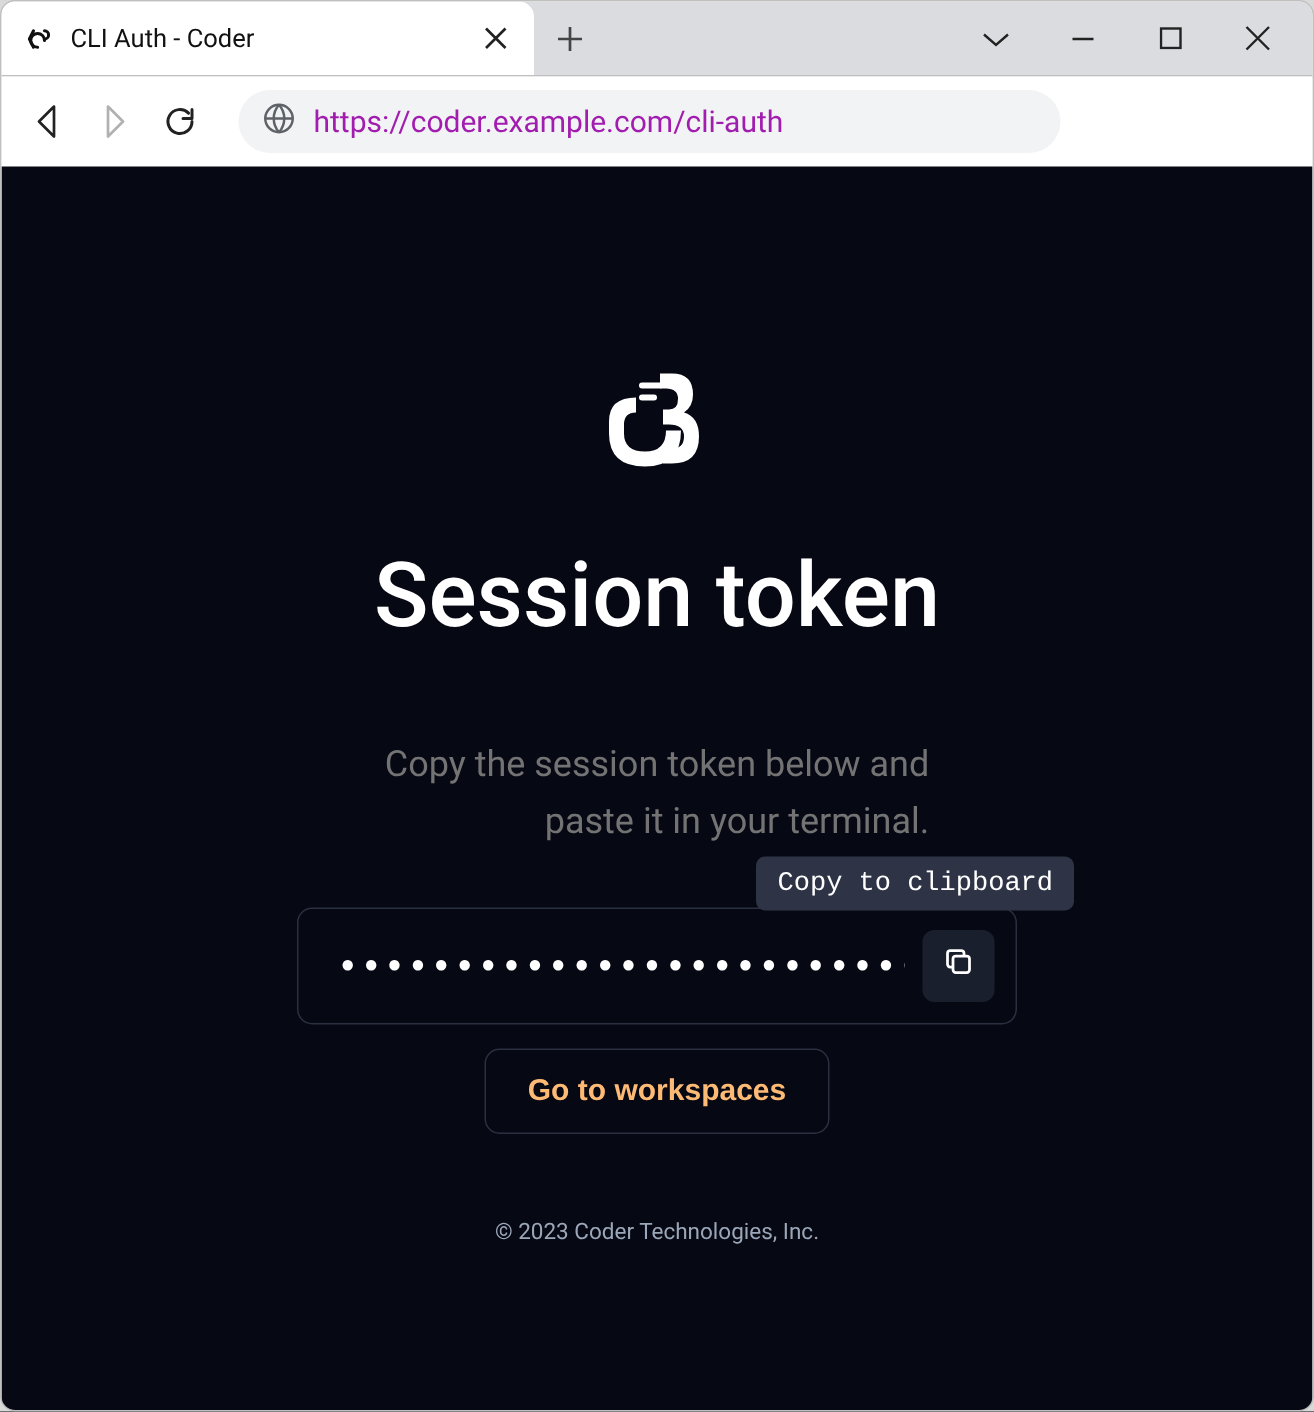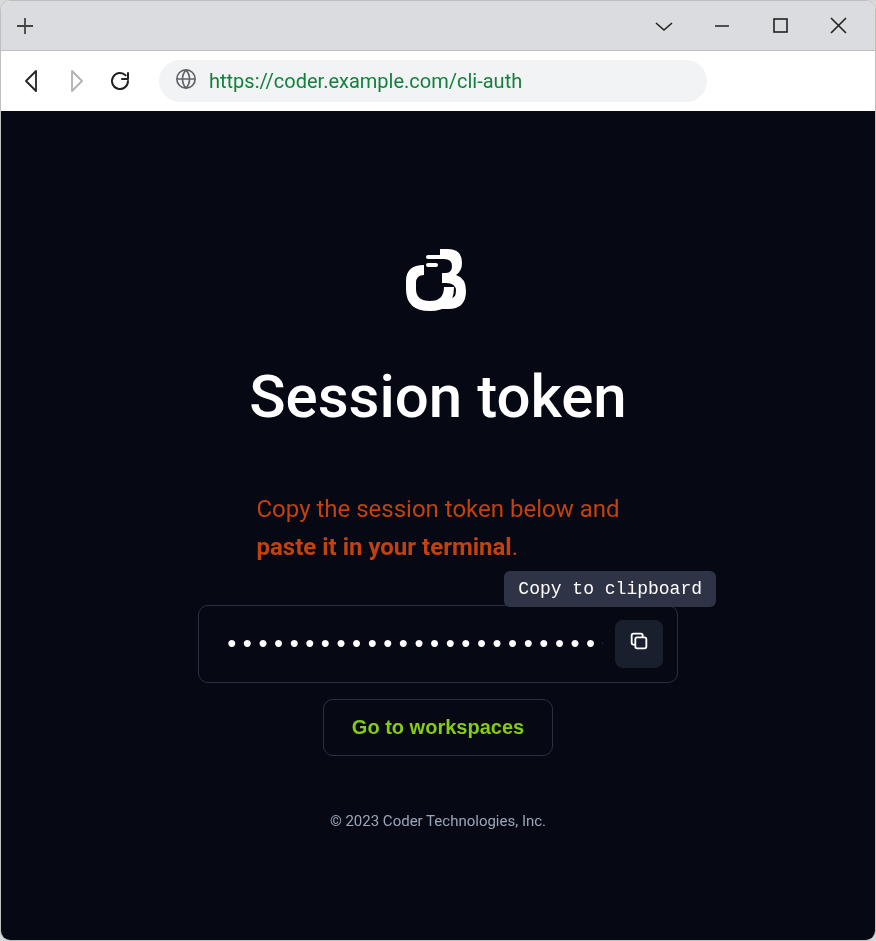--- a/index.html
+++ b/index.html
@@ -113,21 +113,21 @@
       background: #f1f3f4;
       border-radius: 21px;
       display: flex;
       align-items: center;
       padding: 0 16px;
       gap: 12px;
       margin-left: 10px;
     }
     .addressbar-url {
       font-size: 20px;
-      color: #15803d;
+      color: #a21caf;
       white-space: nowrap;
     }
     .content {
       flex: 1;
       background: #060814;
       display: flex;
       flex-direction: column;
       align-items: center;
       padding-top: 130px;
       color: #ffffff;
@@ -138,26 +138,26 @@
       margin-bottom: 40px;
     }
     .heading {
       font-size: 60px;
       font-weight: 500;
       color: #ffffff;
       margin-bottom: 58px;
     }
     .subtext {
       font-size: 24px;
-      color: #c2410c;
-      text-align: left;
+      color: #737373;
+      text-align: right;
       line-height: 1.6;
     }
     .subtext-strong {
-      font-weight: 700;
+      font-weight: 400;
     }
     .subtext-row {
       display: block;
     }
     .token-area {
       position: relative;
       margin-top: 24px;
       font-family: Liberation Mono, monospace;
     }
     .tooltip {
@@ -198,38 +198,53 @@
       display: flex;
       align-items: center;
       justify-content: center;
       cursor: pointer;
     }
     .workspaces-btn {
       margin-top: 16px;
       padding: 16px 28px;
       border: 1px solid #2a3040;
       border-radius: 10px;
-      color: #84cc16;
+      color: #fdba74;
       font-size: 20px;
       font-weight: 600;
       background: transparent;
       cursor: pointer;
     }
     .footer {
       margin-top: 56px;
       font-size: 15px;
       color: #9ba7b8;
     }
   </style>
 </head>
 <body>
 
 <div class="window">
 
   <div class="titlebar">
+    <div class="tab">
+      <span class="tab-favicon">
+        <svg viewBox="0 0 24 24" width="22" height="22" fill="none" stroke="#111" stroke-width="2.2">
+          <path d="M8 6 L5 12 L8 18" stroke-linecap="round" stroke-linejoin="round"></path>
+          <path d="M11 18 a5 5 0 1 1 5 -5" stroke-linecap="round"></path>
+          <path d="M16 6 a3 3 0 0 1 0 6" stroke-linecap="round"></path>
+        </svg>
+      </span>
+      <span class="tab-title">CLI Auth - Coder</span>
+      <span class="tab-close">
+        <svg width="15" height="15" viewBox="0 0 15 15">
+            <path d="M1 1 L14 14 M14 1 L1 14" stroke="#222" stroke-width="1.8"></path>
+          </svg>
+      </span>
+    </div>
     <div class="new-tab">
       <svg width="18" height="18" viewBox="0 0 18 18">
           <path d="M9 1 V17 M1 9 H17" stroke="#444" stroke-width="1.8"></path>
         </svg>
     </div>
     <div class="titlebar-spacer"></div>
     <div class="window-controls">
       <div class="window-control">
         <svg width="20" height="12" viewBox="0 0 20 12">
             <path d="M2 3 L10 10 L18 3" stroke="#222" stroke-width="1.6" fill="none"></path>

